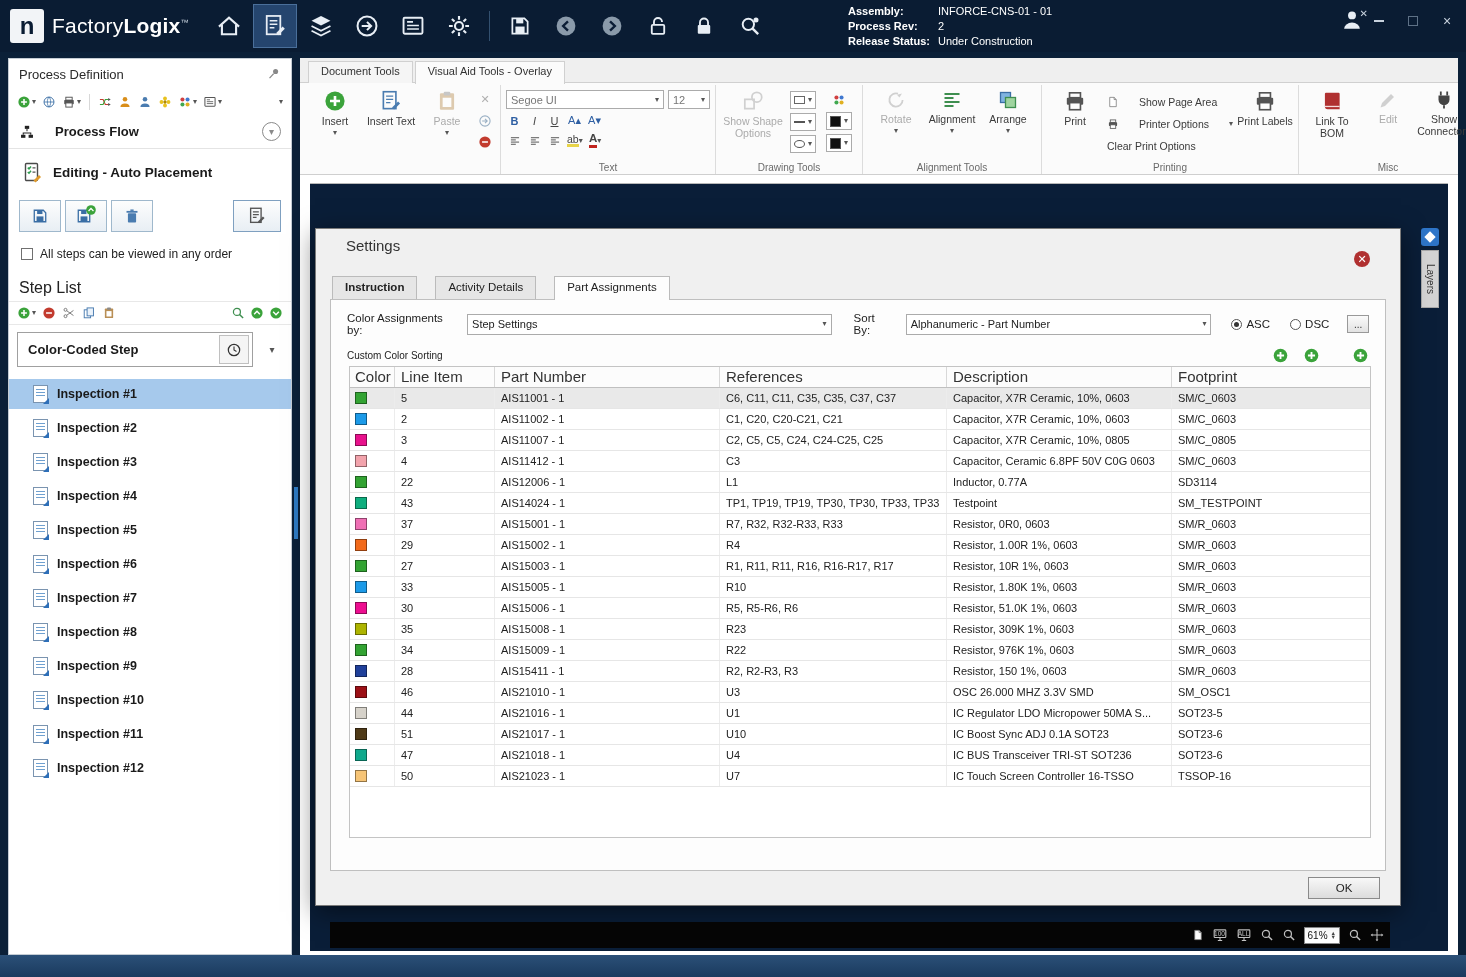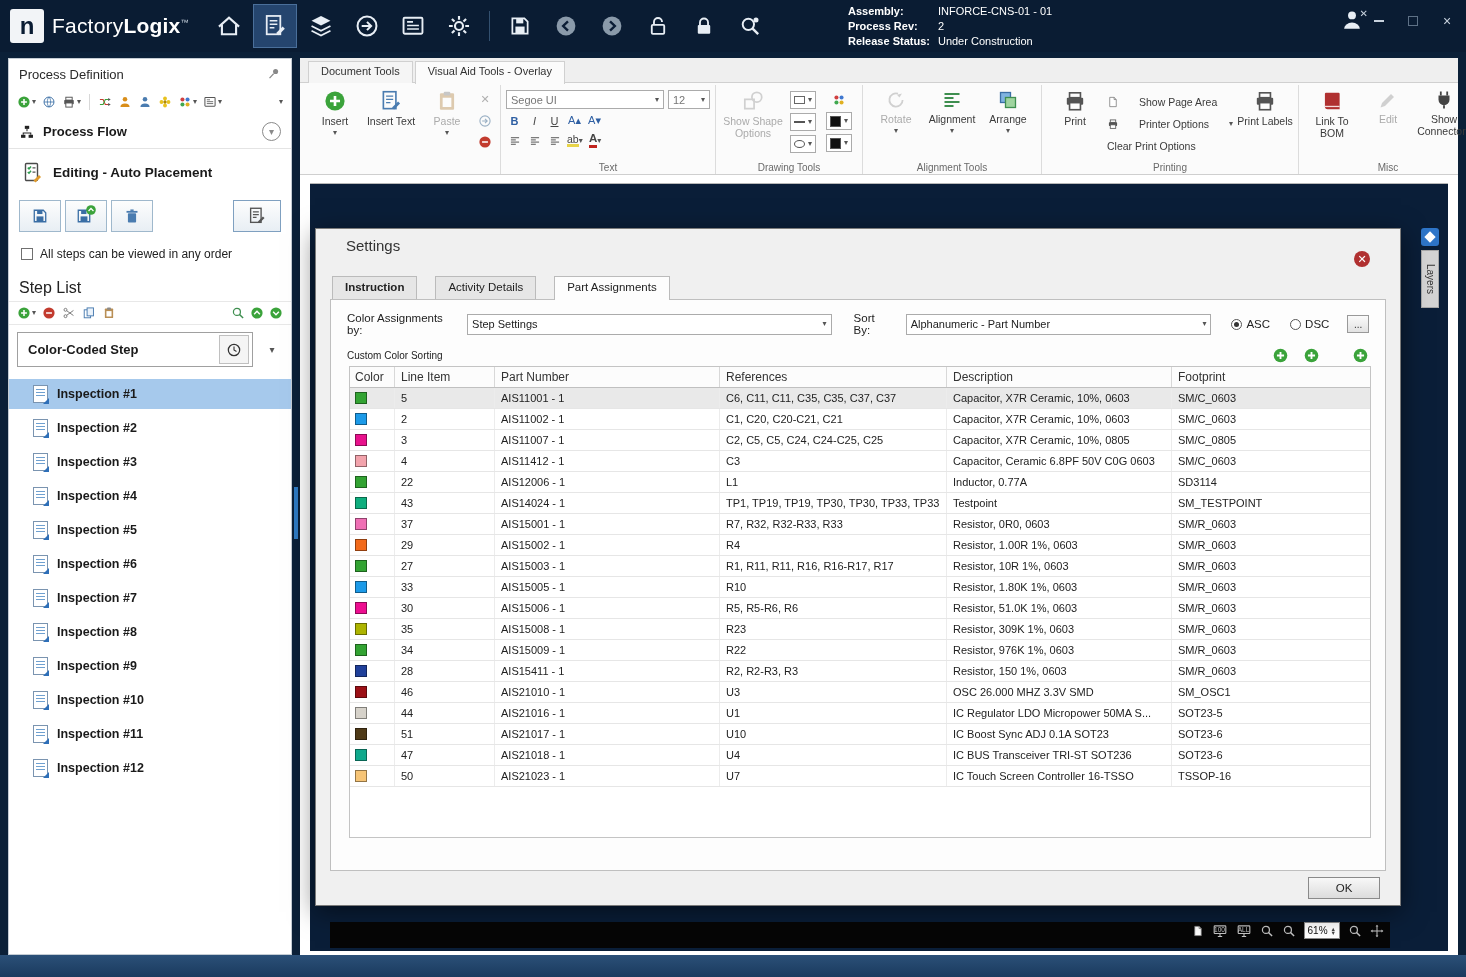--- a/index.html
+++ b/index.html
@@ -29,21 +29,21 @@
   .win-btns .wb{color:#C8D2DE;font-size:14px;line-height:1;display:flex;align-items:center;justify-content:center;width:14px;height:14px;}
   .wb-min::after{content:'';width:10px;height:2px;background:#C8D2DE;display:block;}
   .wb-max{border:1.5px solid #5E7186;width:10px;height:10px;}
   
   .left-panel{position:absolute;left:8px;top:58px;width:284px;height:897px;background:#fff;border:1px solid #C4CCD4;overflow:hidden;}
   .lp-header{height:30px;display:flex;align-items:center;padding:0 10px;font-size:13px;color:#2A2A2A;text-align:right;}
   .lp-header .sp{flex:1}
   .lp-toolbar{height:26px;display:flex;align-items:center;gap:6px;padding:0 8px;}
   .lp-tool{display:flex;align-items:center;gap:1px;color:#666;}
   .lp-vsep{width:1px;height:16px;background:#D8D8D8;margin:0 2px;}
-  .lp-flow{height:34px;display:flex;align-items:center;gap:8px;padding:0 10px;border-bottom:1px solid #E4E4E4;}
+  .lp-flow{height:34px;display:flex;align-items:center;gap:20px;padding:0 10px;border-bottom:1px solid #E4E4E4;}
   .lp-flow .flabel{font-weight:bold;font-size:13px;color:#1A1A1A;flex:1;}
   .circle-chev{width:19px;height:19px;border:1.5px solid #8A8A8A;border-radius:50%;color:#8A8A8A;font-size:10px;display:flex;align-items:center;justify-content:center;}
   .lp-editing{height:46px;display:flex;align-items:center;gap:10px;padding:0 12px;}
   .lp-editing .elabel{font-weight:bold;font-size:13.5px;color:#1A1A1A;}
   .lp-actions{height:42px;display:flex;align-items:center;gap:4px;padding:0 10px;}
   .act-btn{width:42px;height:32px;border:1px solid #9FB8CC;background:linear-gradient(#FDFDFD,#E8EEF4);display:flex;align-items:center;justify-content:center;color:#3A6EA5;}
   .act-btn.right{margin-left:auto;width:48px;border-color:#7FA0C0;}
   .lp-check{display:flex;align-items:center;gap:7px;padding:10px 12px 4px;font-size:12px;color:#222;}
   .cb{width:12px;height:12px;border:1px solid #707070;background:#fff;flex:none;}
   .lp-steplist-label{padding:14px 10px 2px;font-size:16px;color:#222;}
@@ -84,21 +84,21 @@
   .fc-a{border-bottom:3px solid #C0241E;line-height:1;font-size:11.5px;font-weight:bold;}
   .shape-rect{width:11px;height:8px;border:1.5px solid #666;display:inline-block;}
   .swatch-combo{display:flex;align-items:center;gap:3px;border:1px solid #ABABAB;background:#fff;height:18px;padding:0 3px;}
   .swatch-blk{width:11px;height:11px;background:#111;border:1px solid #555;display:inline-block;}
   .rtextcol{display:flex;flex-direction:column;justify-content:flex-start;gap:1px;padding-top:4px;}
   .rtext{display:flex;align-items:center;gap:20px;font-size:10.5px;color:#3A3A3A;height:21px;padding:0 4px;white-space:nowrap;}
   
   .overlay-bar{margin:8px 10px 0;height:22px;background:linear-gradient(#ECECEC,#D6D6D6);border:1px solid #B8B8B8;display:flex;align-items:center;padding:0 8px;font-size:11px;color:#333;}
   .overlay-bar .sp{flex:1}
   .canvas{position:absolute;left:10px;right:10px;top:126px;bottom:4px;background:#0A1E38;}
-  .film-strip{position:absolute;left:20px;right:58px;bottom:3px;height:26px;background:#060606;display:flex;align-items:flex-start;justify-content:flex-end;padding-right:6px;}
+  .film-strip{position:absolute;left:20px;right:58px;bottom:3px;height:26px;background:#060606;display:flex;align-items:center;justify-content:flex-end;padding-right:6px;}
   .zctl{display:flex;align-items:center;gap:8px;color:#C4C4C4;}
   .zmon{position:relative;display:inline-flex;}
   .zmon .mlbl{position:absolute;top:3px;left:0;right:0;text-align:center;font-size:6.5px;color:#C4C4C4;}
   .zbox{background:#fff;border:1px solid #8A8A8A;color:#111;font-size:10px;height:17px;display:flex;align-items:center;padding:0 3px;gap:3px;}
   .zbox .spin{display:flex;flex-direction:column;line-height:4px;}
   .zbox .spin span{font-size:5.5px;color:#444;}
   .layers-chip{position:absolute;left:1421px;top:228px;width:18px;height:18px;background:#2E75C8;border-radius:3px;display:flex;align-items:center;justify-content:center;}
   .layers-chip i{width:8px;height:8px;background:#fff;transform:rotate(45deg);display:block;}
   .layers-tab{position:absolute;left:1421px;top:250px;width:18px;height:58px;background:#D4D4D4;border:1px solid #A8A8A8;writing-mode:vertical-rl;display:flex;align-items:center;justify-content:center;font-size:10px;color:#333;}
   
@@ -118,21 +118,21 @@
   .radio{width:11px;height:11px;border:1px solid #555;border-radius:50%;background:#fff;position:relative;flex:none;}
   .radio.checked::after{content:'';position:absolute;inset:2px;background:#333;border-radius:50%;}
   .rgrp{display:flex;align-items:center;gap:4px;margin-left:12px;}
   .more-btn{width:22px;height:18px;border:1px solid #999;background:linear-gradient(#FAFAFA,#E2E2E2);font-size:10px;display:flex;align-items:center;justify-content:center;margin-left:10px;color:#333;}
   .custom-row{display:flex;align-items:center;padding:11px 16px 4px;font-size:10px;color:#222;}
   .plus-grp{margin-left:auto;display:flex;align-items:center;}
   .plus-btn{width:17px;height:17px;margin-left:14px;}
   .plus-btn.gap{margin-left:32px;}
   .ptable{position:absolute;left:18px;top:66px;width:1022px;height:472px;border:1px solid #C4C4C4;background:#fff;overflow:hidden;}
   .thead{display:flex;height:21px;background:#FCFCFC;border-bottom:1px solid #C0C0C0;}
-  .th{font-size:12px;color:#333;line-height:20px;padding-left:6px;border-right:1px solid #D8D8D8;white-space:nowrap;overflow:hidden;}
+  .th{font-size:15px;color:#333;line-height:20px;padding-left:6px;border-right:1px solid #D8D8D8;white-space:nowrap;overflow:hidden;}
   .trowx{display:flex;height:21px;border-bottom:1px solid #E6E6E6;background:#fff;}
   .trowx.selected{background:#E9E9E9;}
   .td{font-size:11px;color:#222;line-height:20px;padding-left:6px;border-right:1px solid #ECECEC;white-space:nowrap;overflow:hidden;}
   .c-color{width:45px;display:flex;align-items:center;padding-left:5px;}
   .c-line{width:100px}.c-part{width:225px}.c-refs{width:227px}.c-desc{width:225px}.c-foot{flex:1;border-right:none;}
   .swatch{width:12px;height:12px;border:1px solid rgba(0,0,0,.4);display:inline-block;}
   .ok-btn{position:absolute;right:20px;bottom:6px;width:72px;height:22px;border:1px solid #8A8A8A;background:linear-gradient(#F8F8F8,#DCDCDC);font-size:11.5px;color:#222;display:flex;align-items:center;justify-content:center;}
   
   .bottom-strip{position:absolute;left:0;top:955px;width:1466px;height:22px;background:linear-gradient(#2B5078,#1A3A5E);}
 </style>

